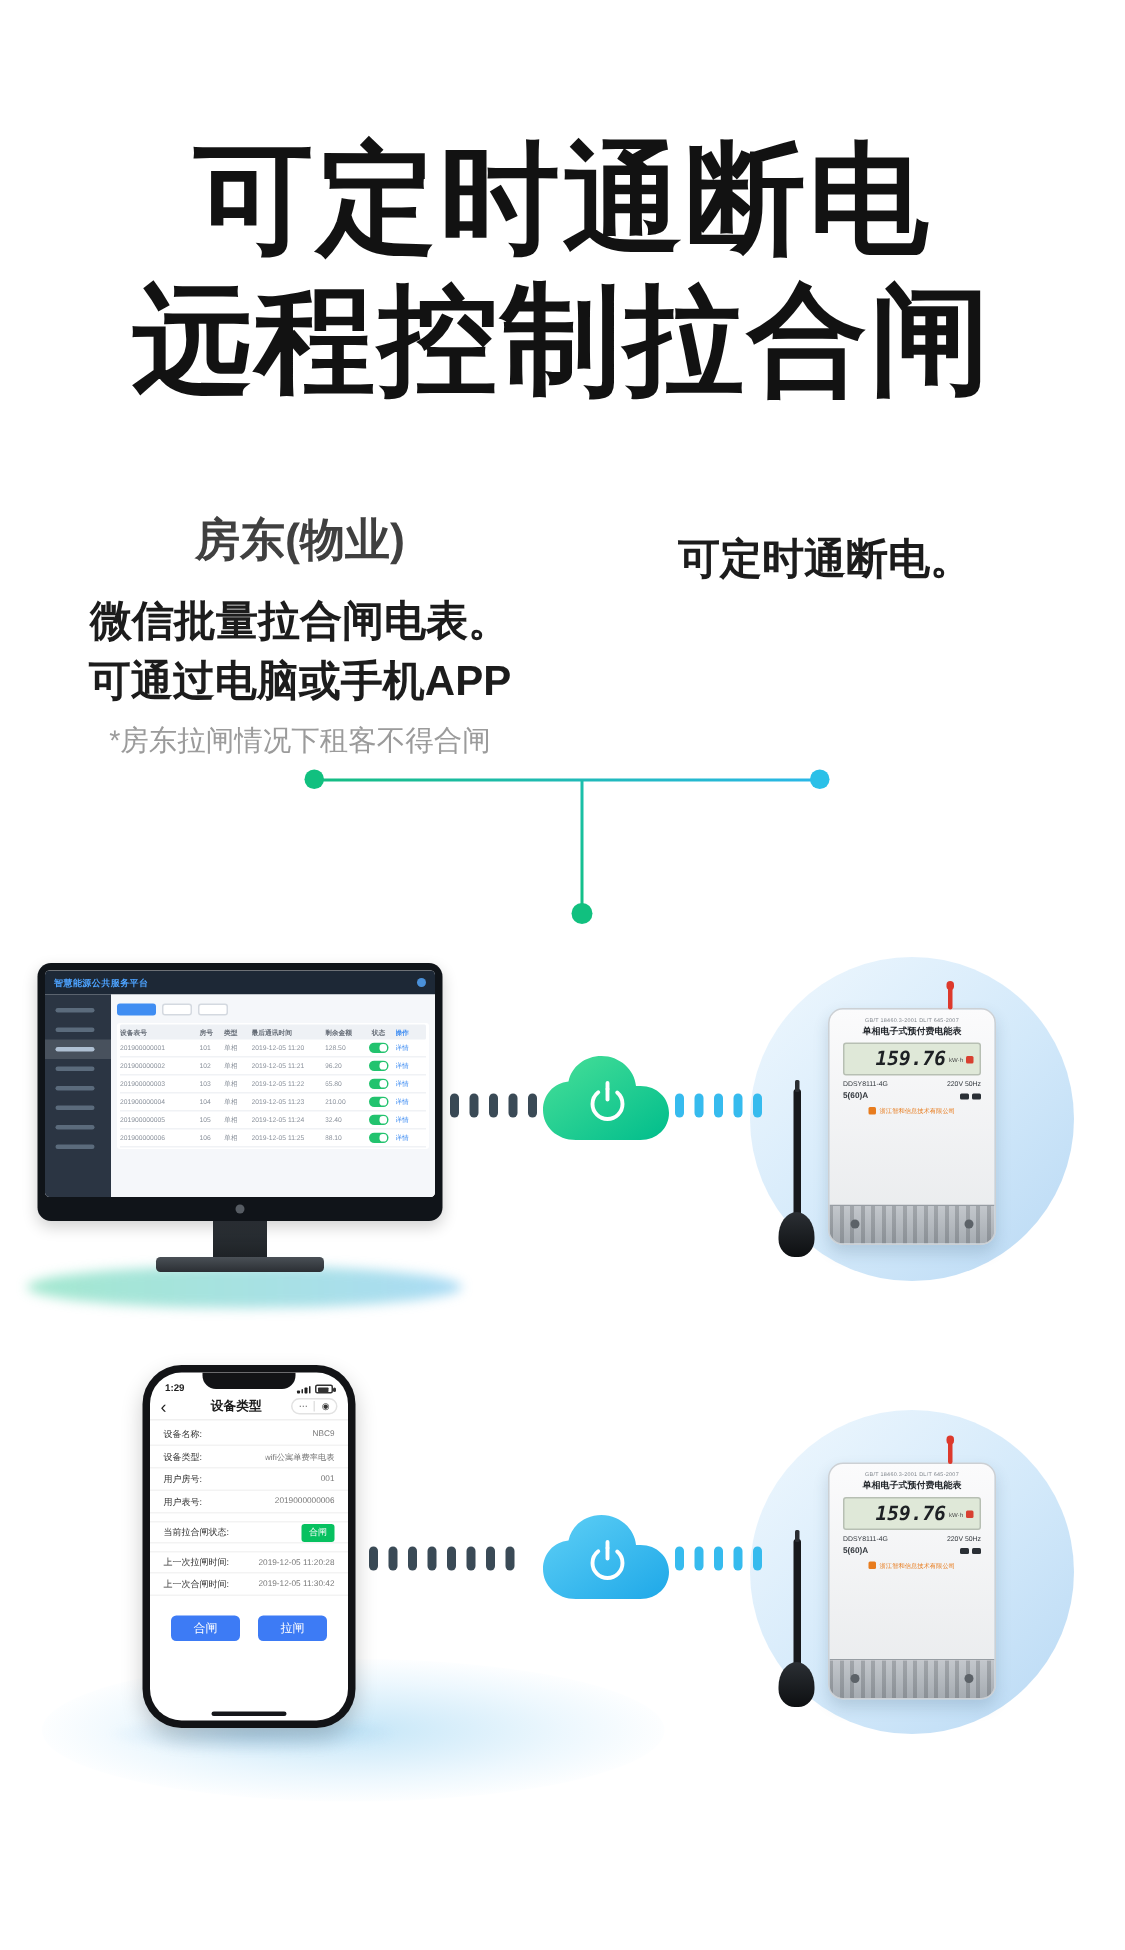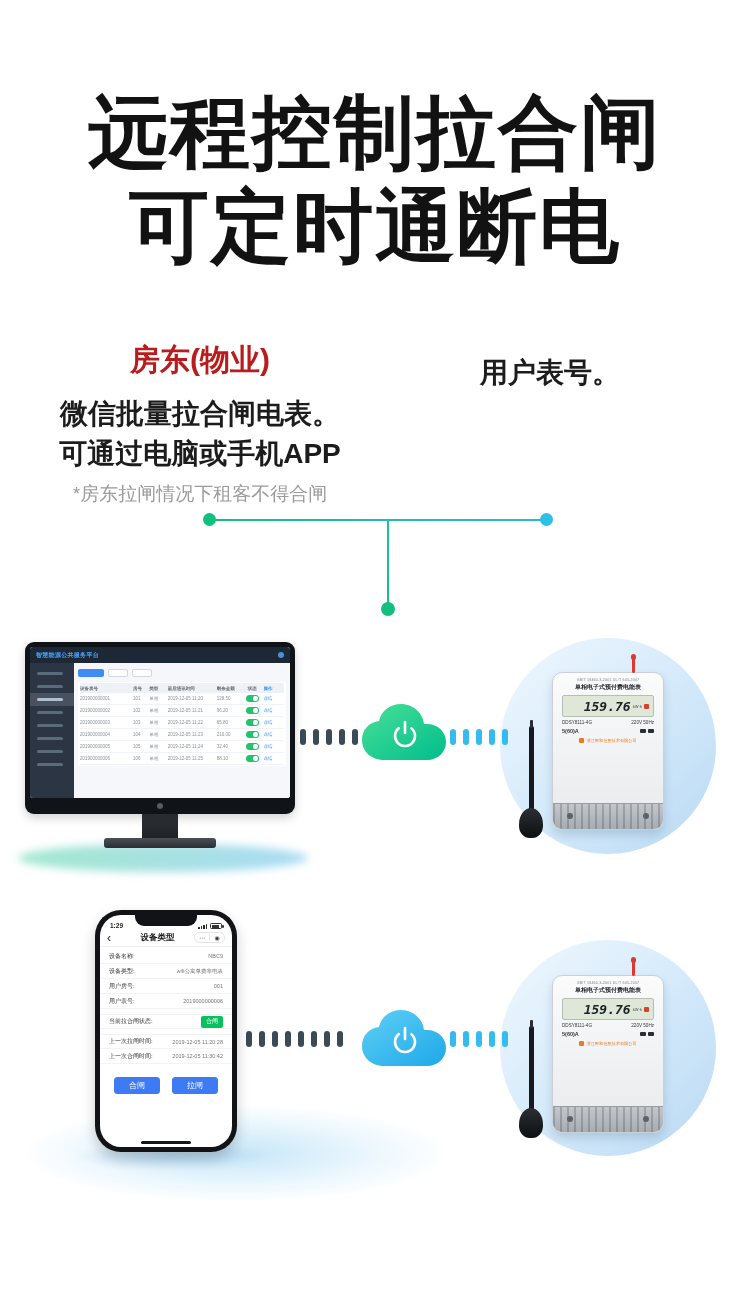--- a/index.html
+++ b/index.html
@@ -8,21 +8,21 @@
 
   
   .title-block { position:absolute; top:86px; left:0; width:750px; text-align:center;
     font-size:80px; font-weight:900; color:#121212; line-height:1.17; letter-spacing:2px; }
 
   
   .col { position:absolute; top:340px; text-align:center; }
   .col-left  { left:30px;  width:340px; }
   .col-right { left:385px; width:330px; }
   .col-heading { font-size:30px; font-weight:800; }
-  .col-left  .col-heading { color:#b91c1c; }
+  .col-left  .col-heading { color:#404040; }
   .col-right .col-heading { color:#2eb7f0; }
   .col-desc { margin-top:13px; font-size:28px; font-weight:600; color:#1c1c1c; line-height:1.42; }
   .col-note { margin-top:7px; font-size:19px; color:#9b9b9b; }
 
   
   .h-line { position:absolute; left:209px; top:519px; width:337px; height:2px;
     background:linear-gradient(90deg,#14bd81,#2ab7e9); }
   .v-line { position:absolute; left:387px; top:520px; width:2px; height:88px;
     background:linear-gradient(180deg,#1cbfae,#12c083); }
   .dot { position:absolute; border-radius:50%; }
@@ -164,36 +164,36 @@
     font-size:8px; font-family:inherit; cursor:pointer; }
   .p-home { position:absolute; left:50%; bottom:3px; width:50px; height:3px; margin-left:-25px;
     border-radius:2px; background:#15161a; }
 </style>
 </head>
 <body>
 
 <div class="canvas">
 
   <div class="title-block">
+    <div>可定时通断电</div>
     <div>远程控制拉合闸</div>
-    <div>可定时通断电</div>
   </div>
 
   <div class="col col-left">
     <div class="col-heading">房东(物业)</div>
     <div class="col-desc">
       <div>微信批量拉合闸电表。</div>
       <div>可通过电脑或手机APP</div>
     </div>
     <div class="col-note">*房东拉闸情况下租客不得合闸</div>
   </div>
 
   <div class="col col-right">
     <div class="col-desc">
-      <div>用户表号。</div>
+      <div>可定时通断电。</div>
     </div>
   </div>
 
   <div class="h-line"></div>
   <div class="v-line"></div>
   <div class="dot dot-left"></div>
   <div class="dot dot-right"></div>
   <div class="dot dot-bottom"></div>
 
   <div class="imac-shadow"></div>

